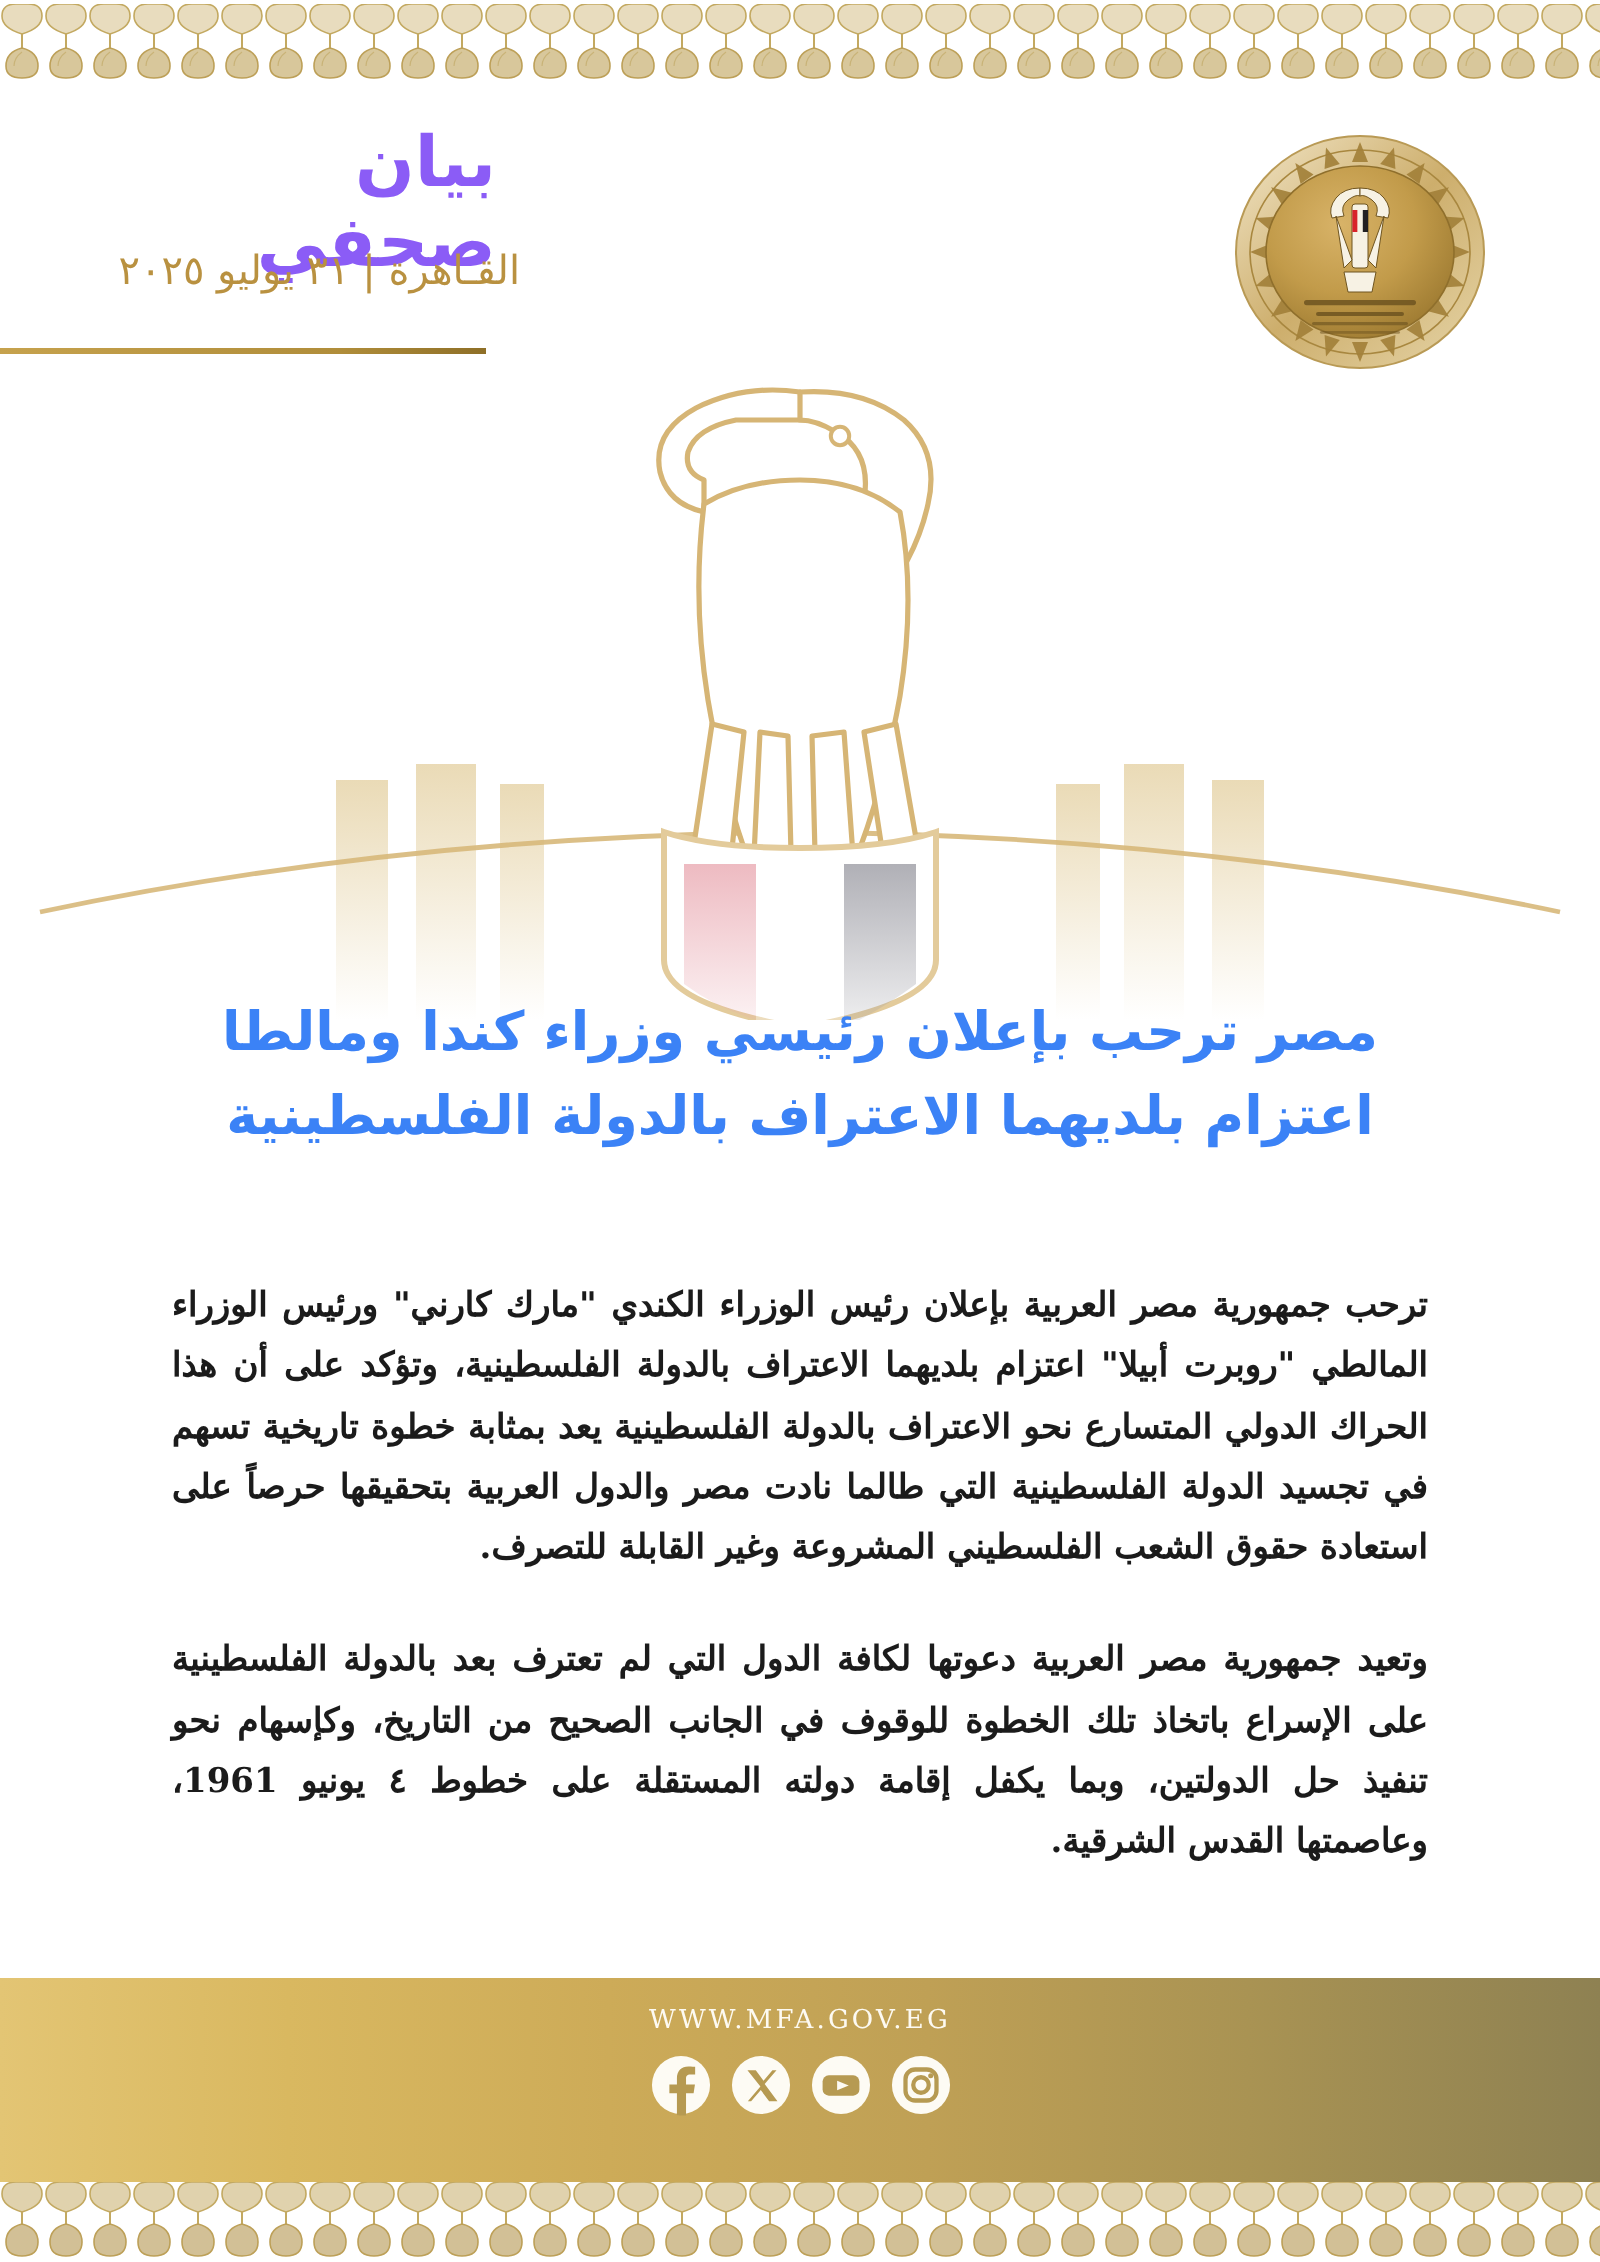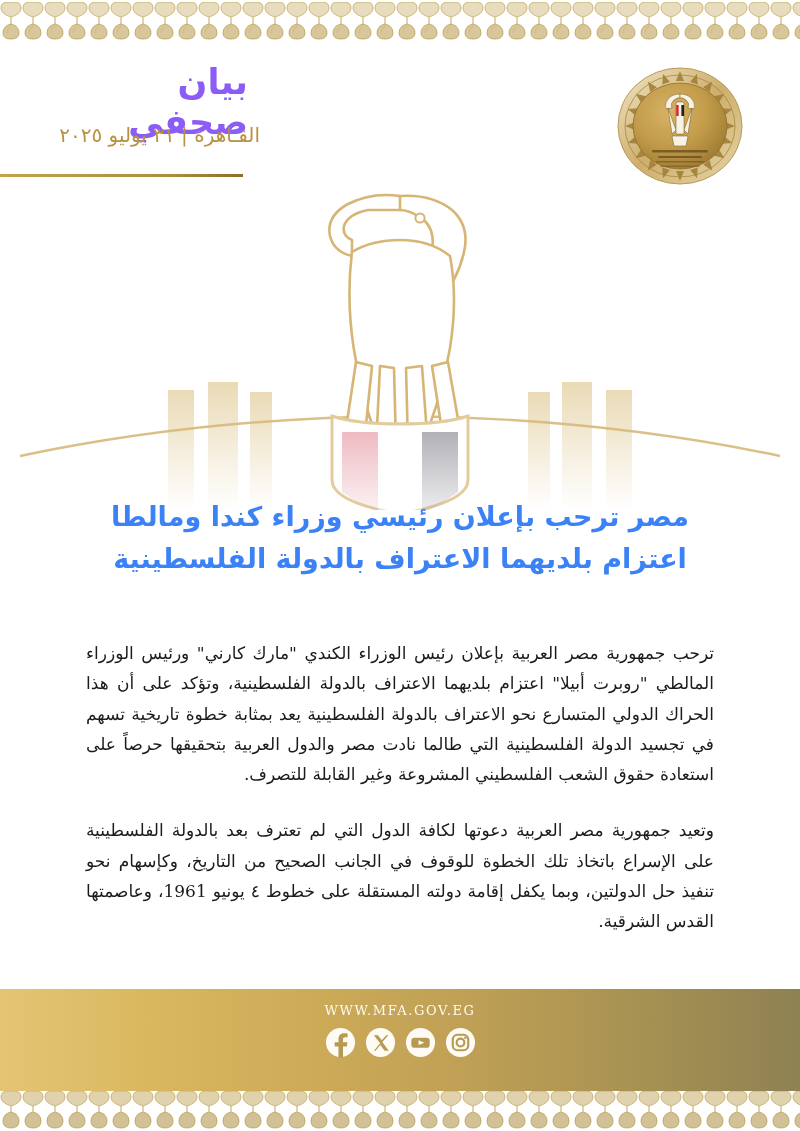--- a/index.html
+++ b/index.html
@@ -114,21 +114,21 @@
   
   .body-copy {
     position: absolute;
     left: 86px;
     top: 638px;
     width: 628px;
     direction: rtl;
     text-align: justify;
     font-family: "DejaVu Serif", "Liberation Serif", serif;
     font-size: 17px;
-    font-weight: normal;
+    font-weight: bold;
     color: #1b1b1b;
     line-height: 1.78;
   }
   .body-copy p { margin: 0 0 26px 0; }
   .body-copy p:last-child { margin-bottom: 0; }
 
   
   .footer-band {
     position: absolute;
     left: 0;

